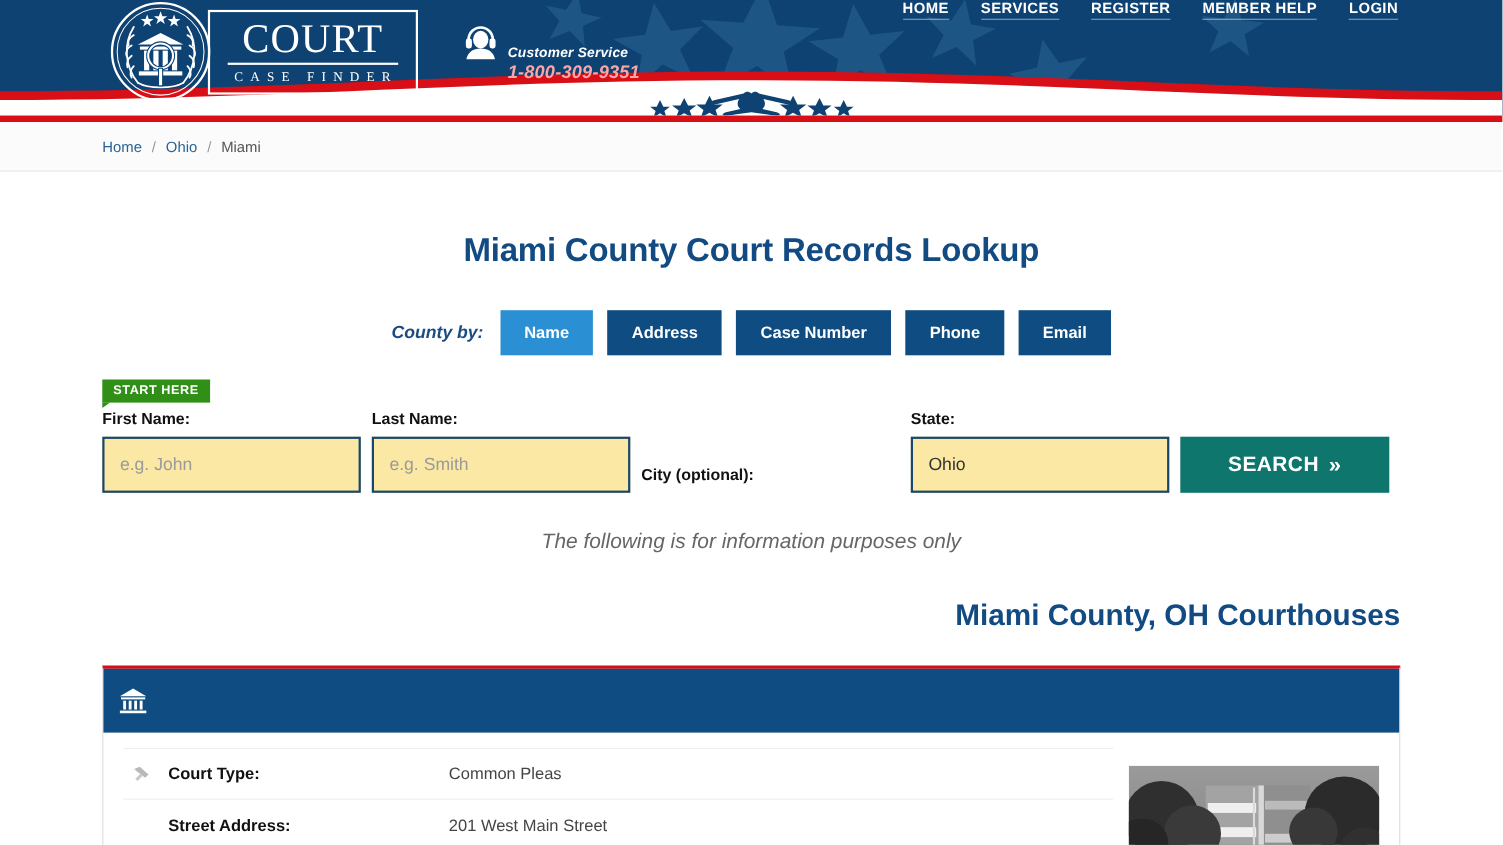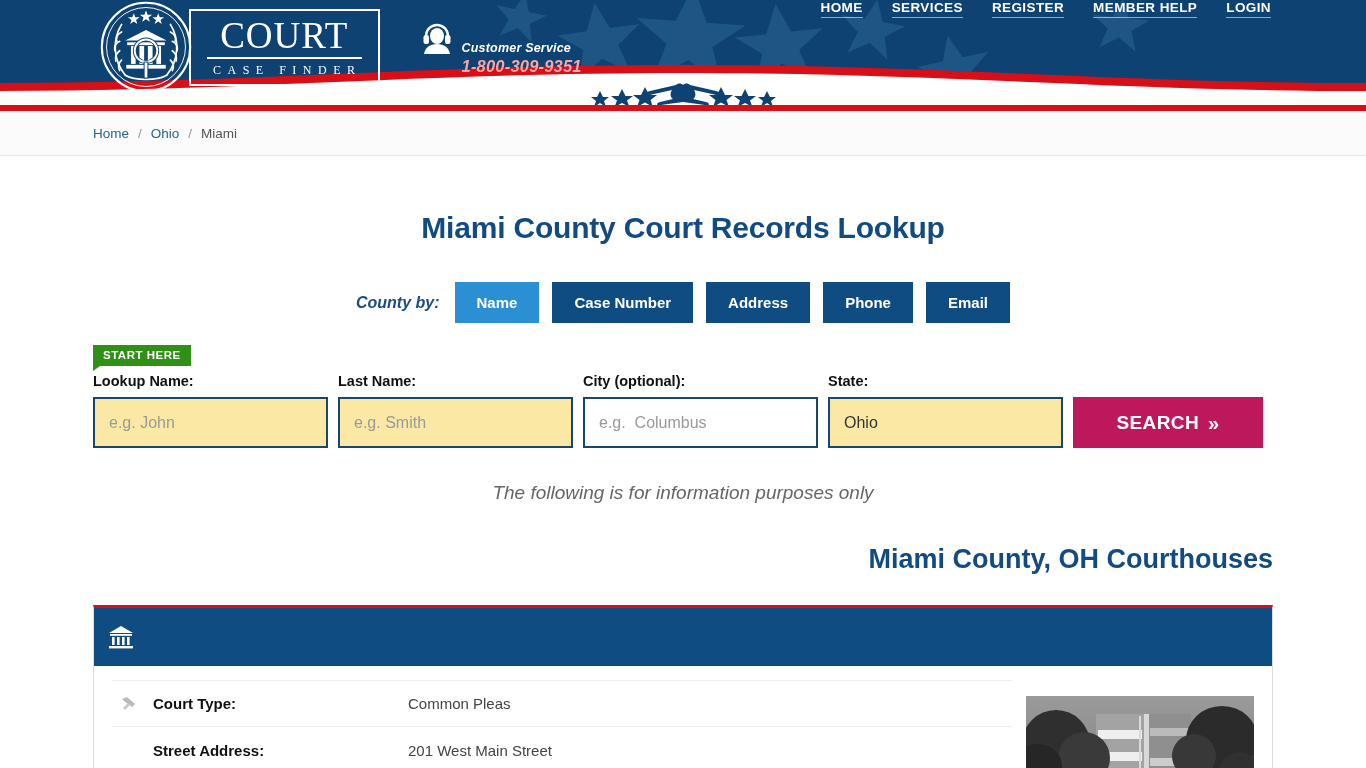--- a/index.html
+++ b/index.html
@@ -143,21 +143,21 @@
   }
   .field input.plain { background: #ffffff; }
   .field input::placeholder { color: #9a9a9a; }
   .f-first  { width: 235px; }
   .f-last   { width: 235px; margin-left: 10px; }
   .f-city   { width: 235px; margin-left: 10px; }
   .f-state  { width: 235px; margin-left: 10px; }
   .btn-search {
     margin-left: 10px;
     width: 190px; height: 51px;
-    background: #be185d; color: #ffffff;
+    background: #0f766e; color: #ffffff;
     font-size: 19px; font-weight: bold; letter-spacing: .4px;
     border: none; cursor: pointer;
     display: flex; align-items: center; justify-content: center; gap: 9px;
     font-family: "Liberation Sans", sans-serif;
   }
   .btn-search .chev { font-size: 20px; line-height: 1; }
 
   .disclaimer {
     text-align: center; margin-top: 34px;
     font-size: 19px; font-style: italic; color: #666;
@@ -318,43 +318,42 @@
   </div>
 </div>
 
 <div class="page">
 
   <h1 class="page-title">Miami County Court Records Lookup</h1>
 
   <div class="searchby-row">
     <span class="searchby-label">County by:</span>
     <button class="sb-tab active">Name</button>
+    <button class="sb-tab">Address</button>
     <button class="sb-tab">Case Number</button>
-    <button class="sb-tab">Address</button>
     <button class="sb-tab">Phone</button>
     <button class="sb-tab">Email</button>
   </div>
 
   <div class="form-area">
     <div class="start-here">START HERE</div>
 
     <div class="form-row">
       <div class="field f-first">
-        <label class="field-label">Lookup Name:</label>
+        <label class="field-label">First Name:</label>
         <input type="text" placeholder="e.g. John" style="">
       </div>
 
       <div class="field f-last">
         <label class="field-label">Last Name:</label>
         <input type="text" placeholder="e.g. Smith" style="">
       </div>
 
       <div class="field f-city">
         <label class="field-label">City (optional):</label>
-        <input type="text" class="plain" placeholder="e.g.  Columbus" style="">
       </div>
 
       <div class="field f-state">
         <label class="field-label">State:</label>
         <input type="text" value="Ohio" style="">
       </div>
 
       <button class="btn-search">
         <span>SEARCH</span>
         <span class="chev">»</span>

